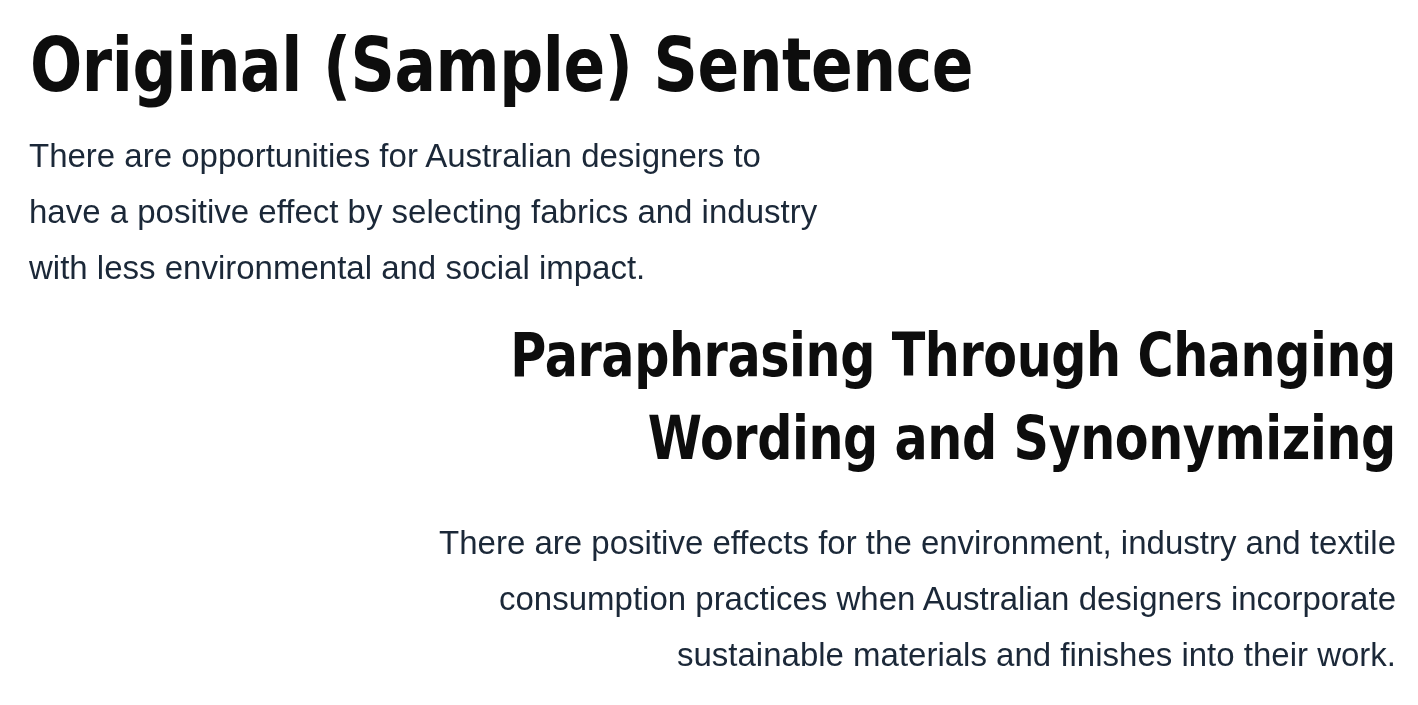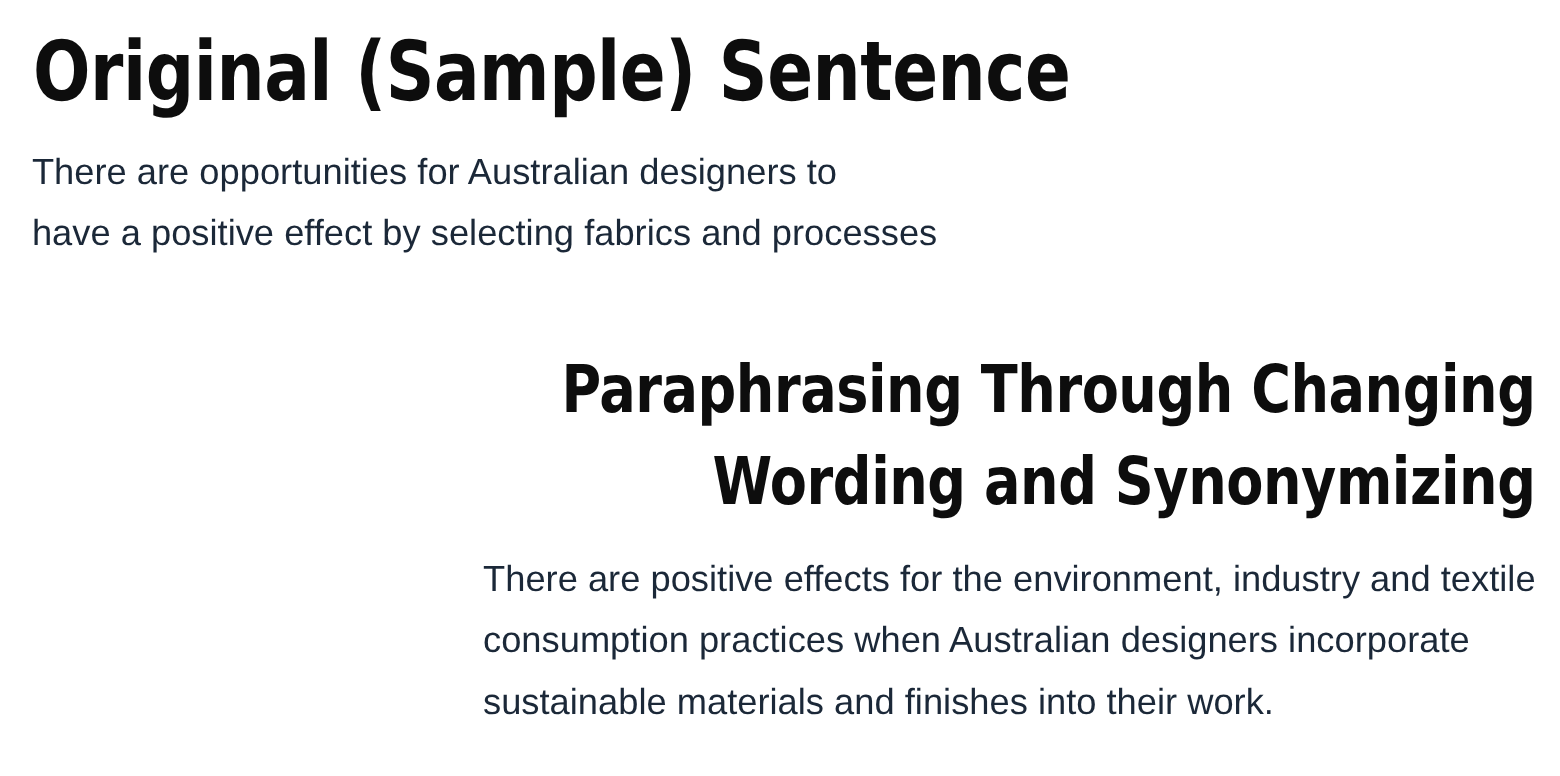--- a/index.html
+++ b/index.html
@@ -75,35 +75,37 @@
   }
 
   #para-original {
     left: 29px;
     top: 128px;
     text-align: left;
   }
 
   #para-paraphrase {
     right: 22px;
-    top: 498px;
+    top: 515px;
+    text-align: right;
   }
 </style>
 </head>
 <body>
 
 <div id="page">
 
   <h1 class="heading" id="heading-original">
     <span class="hline">Original (Sample) Sentence</span>
   </h1>
 
   <p class="body-text" id="para-original">
     <span class="tline">There are opportunities for Australian designers to</span>
-    <span class="tline">have a positive effect by selecting fabrics and processes</span>
+    <span class="tline">have a positive effect by selecting fabrics and industry</span>
+    <span class="tline">with less environmental and social impact.</span>
   </p>
 
   <h1 class="heading" id="heading-paraphrase">
     <span class="hline">Paraphrasing Through Changing</span>
     <span class="hline">Wording and Synonymizing</span>
   </h1>
 
   <p class="body-text" id="para-paraphrase">
     <span class="tline">There are positive effects for the environment, industry and textile</span>
     <span class="tline">consumption practices when Australian designers incorporate</span>

